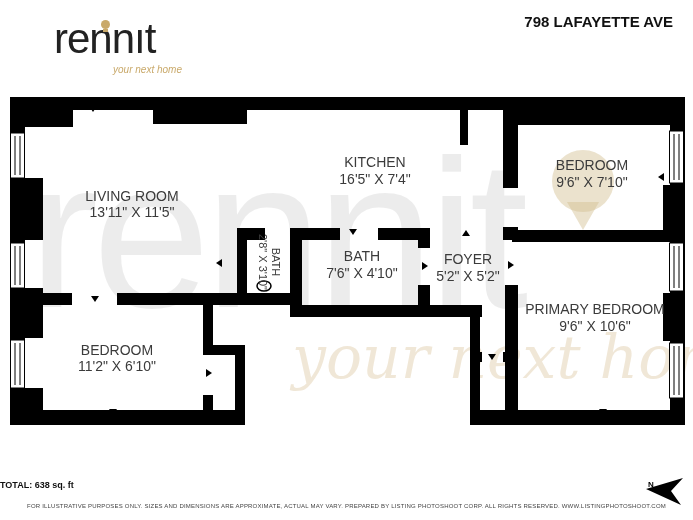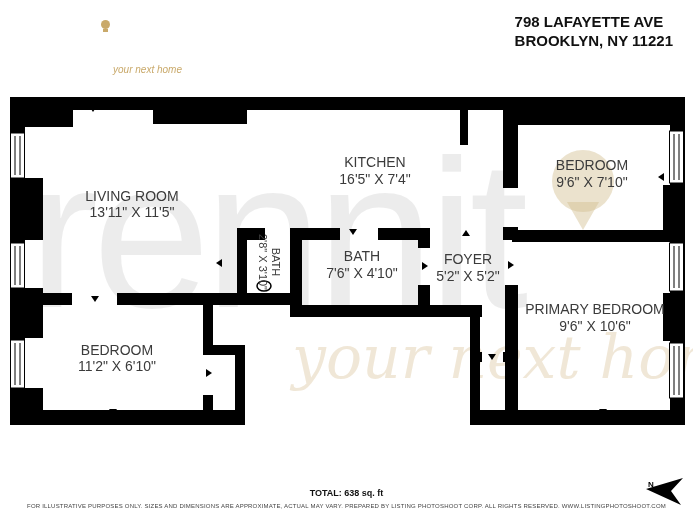--- a/index.html
+++ b/index.html
@@ -7,56 +7,56 @@
           font-family:"Liberation Sans",sans-serif;}
   
   .logo{position:absolute;left:54px;top:18px;width:140px;color:#222;
         font-size:42px;letter-spacing:-1px;line-height:42px;white-space:nowrap;}
   .logo .li{position:relative;}
   .bulb{position:absolute;left:101px;top:20px;width:9px;height:9px;border-radius:50%;
         background:#c9a96a;}
   .bulb:after{content:"";position:absolute;left:2px;top:9px;width:5px;height:3px;background:#c9a96a;}
   .tagline{position:absolute;left:54px;top:64px;width:128px;text-align:right;
            font-size:10px;font-style:italic;color:#c9a96a;}
-  .address{position:absolute;right:20px;top:12px;text-align:left;color:#111;
+  .address{position:absolute;right:20px;top:12px;text-align:center;color:#111;
            font-size:15px;font-weight:bold;line-height:19px;}
   
   .wm-logo{position:absolute;left:28px;top:128px;font-size:212px;letter-spacing:-6px;
            color:rgba(0,0,0,0.075);white-space:nowrap;z-index:1;line-height:212px;}
   .wm-bulb{position:absolute;left:552px;top:150px;width:62px;height:62px;border-radius:50%;
            background:rgba(210,190,145,0.45);z-index:1;}
   .wm-bulb:after{content:"";position:absolute;left:15px;top:52px;width:0;height:0;
            border-left:16px solid transparent;border-right:16px solid transparent;
            border-top:28px solid rgba(210,190,145,0.45);}
   .wm-tag{position:absolute;left:292px;top:322px;font-size:60px;font-style:italic;
           font-family:"DejaVu Serif",serif;color:rgba(200,170,110,0.28);
           white-space:nowrap;z-index:1;}
   
   svg.plan{position:absolute;left:0;top:0;z-index:2;}
   .room-name,.room-dims{fill:#3b3b3b;font-family:"Liberation Sans",sans-serif;}
   
-  .totals{position:absolute;left:0;top:480px;width:100%;text-align:center;color:#111;
-          font-size:9px;font-weight:bold;line-height:11px;z-index:3;margin-top:8px;}
+  .totals{position:absolute;left:0;top:480px;width:100%;color:#111;
+          font-size:9px;font-weight:bold;line-height:11px;z-index:3;}
   .disclaimer{position:absolute;left:0;top:503px;width:100%;text-align:center;color:#444;
           font-size:6px;letter-spacing:0.2px;z-index:3;}
 </style>
 </head>
 <body>
 
 <div class="canvas">
 
   <div class="wm-logo">rennit</div>
   <div class="wm-bulb"></div>
   <div class="wm-tag">your next home</div>
 
+  <div class="logo"><span>renn</span><span class="li">ı</span><span>t</span></div>
   <div class="bulb"></div>
   <div class="tagline">your next home</div>
   <div class="address">
     <div>798 LAFAYETTE AVE</div>
-    <div>BROOKLYN, NY 11221</div>
   </div>
 
   <svg class="plan" width="693" height="520" viewBox="0 0 693 520">
     <g fill="#000000">
 
       <rect x="10" y="97" width="675" height="13"></rect>
       <rect x="10" y="97" width="15" height="328"></rect>
       <rect x="670" y="97" width="15" height="328"></rect>
       <rect x="10" y="410" width="235" height="15"></rect>
       <rect x="470" y="410" width="215" height="15"></rect>

